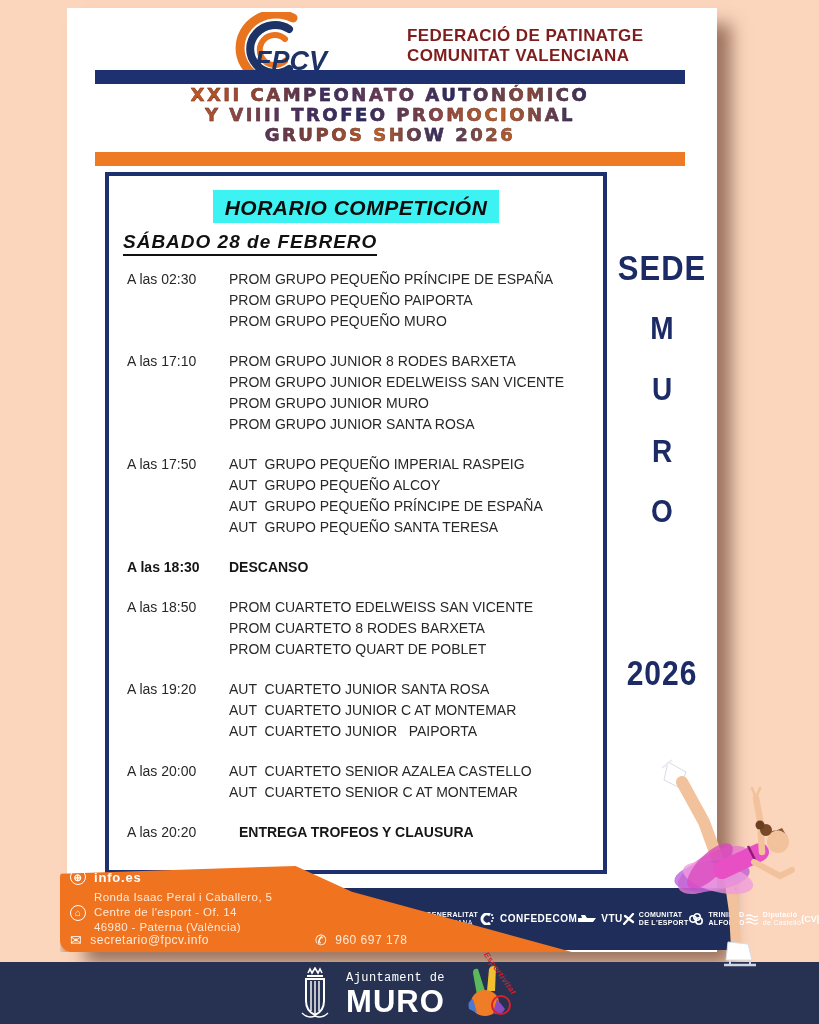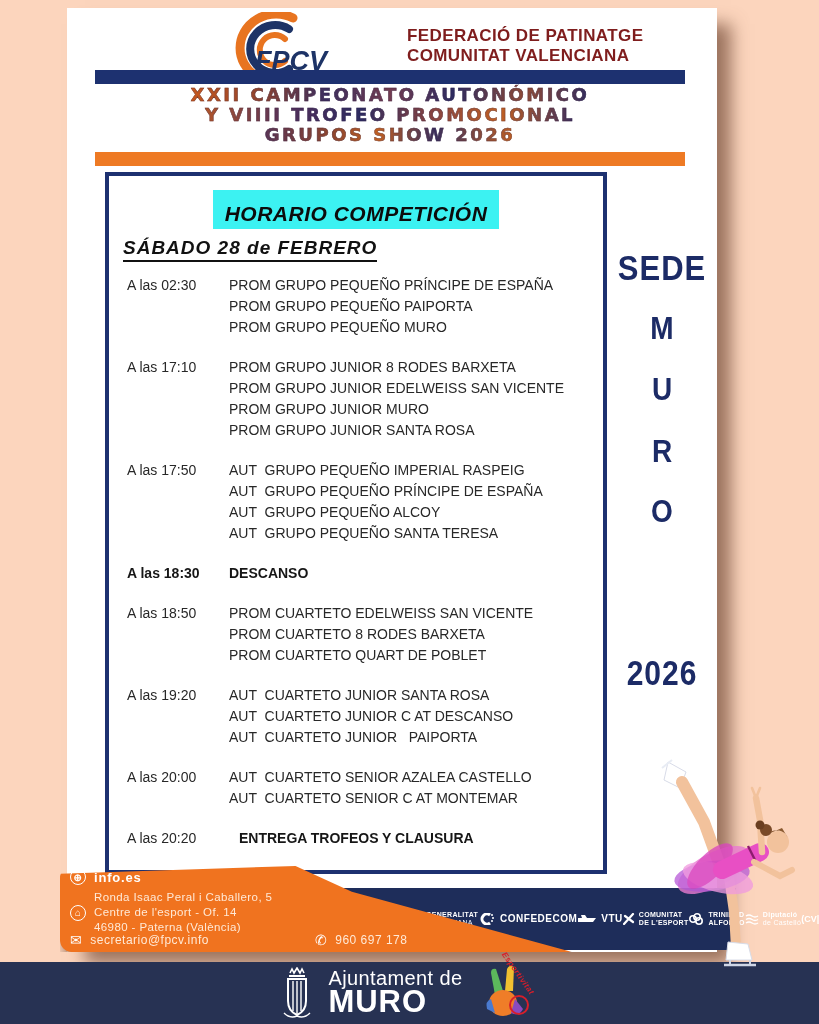--- a/index.html
+++ b/index.html
@@ -44,21 +44,21 @@
 
   
   .content-box {
     position:absolute; left:38px; top:164px; width:502px; height:702px;
     border:4px solid #1d3170; background:#fff;
   }
   .horario-wrap { margin-top:14px; text-align:center; }
   .horario {
     display:inline-block; background:#3cf2f2; color:#0c0c0c;
     font-style:italic; font-weight:bold; font-size:21px; letter-spacing:.5px;
-    padding:12px 12px 3px 12px;
+    padding:6px 12px 3px 12px;
   }
   .fecha {
     margin:8px 0 0 14px; display:inline-block;
     font-style:italic; font-weight:bold; font-size:19px; color:#111;
     letter-spacing:1px; border-bottom:2px solid #111; padding-bottom:1px;
   }
   .sched { margin-top:13px; }
   .block { display:flex; margin-bottom:19px; }
   .time {
     width:84px; margin-left:18px; flex:none;
@@ -107,21 +107,21 @@
   .c-web { left:10px; top:3px; font-size:13px; font-weight:bold; letter-spacing:.8px; color:#fff; }
   .c-addr { left:10px; top:24px; }
   .c-addr .lines { font-size:11.5px; line-height:15px; letter-spacing:.4px; }
   .c-mail { left:10px; top:66px; font-size:12px; letter-spacing:.5px; }
   .c-phone { left:255px; top:66px; font-size:12px; letter-spacing:.5px; }
 
   
   .bottom-bar { position:absolute; left:0; top:962px; width:819px; height:62px;
     background:#273253; display:flex; align-items:center; justify-content:center; gap:14px; }
   .muro-text { color:#fff; }
-  .muro-small { font-size:20px; line-height:17px; letter-spacing:.4px; }
+  .muro-small { font-size:12px; line-height:17px; letter-spacing:.4px;font-family:Liberation Mono, monospace; }
   .muro-big { font-size:31px; line-height:30px; font-weight:bold; letter-spacing:1px; }
   .esport-badge { position:relative; width:62px; height:56px; }
   .esport-label { position:absolute; right:-4px; top:4px; color:#d81f2a; font-size:8px;
     font-weight:bold; font-style:italic; transform:rotate(55deg); letter-spacing:.5px; }
 
   .skater { position:absolute; left:652px; top:758px; width:165px; height:214px; z-index:5; }
 </style>
 </head>
 <body>
 
@@ -174,22 +174,22 @@
           <div class="event">PROM GRUPO JUNIOR EDELWEISS SAN VICENTE</div>
           <div class="event">PROM GRUPO JUNIOR MURO</div>
           <div class="event">PROM GRUPO JUNIOR SANTA ROSA</div>
         </div>
       </div>
 
       <div class="block">
         <div class="time">A las 17:50</div>
         <div class="events">
           <div class="event">AUT  GRUPO PEQUEÑO IMPERIAL RASPEIG</div>
+          <div class="event">AUT  GRUPO PEQUEÑO ALCOY</div>
           <div class="event">AUT  GRUPO PEQUEÑO PRÍNCIPE DE ESPAÑA</div>
-          <div class="event">AUT  GRUPO PEQUEÑO ALCOY</div>
           <div class="event">AUT  GRUPO PEQUEÑO SANTA TERESA</div>
         </div>
       </div>
 
       <div class="block">
         <div class="time bold">A las 18:30</div>
         <div class="events">
           <div class="event bold">DESCANSO</div>
         </div>
       </div>
@@ -200,21 +200,21 @@
           <div class="event">PROM CUARTETO EDELWEISS SAN VICENTE</div>
           <div class="event">PROM CUARTETO 8 RODES BARXETA</div>
           <div class="event">PROM CUARTETO QUART DE POBLET</div>
         </div>
       </div>
 
       <div class="block">
         <div class="time">A las 19:20</div>
         <div class="events">
           <div class="event">AUT  CUARTETO JUNIOR SANTA ROSA</div>
-          <div class="event">AUT  CUARTETO JUNIOR C AT DESCANSO</div>
+          <div class="event">AUT  CUARTETO JUNIOR C AT MONTEMAR</div>
           <div class="event">AUT  CUARTETO JUNIOR   PAIPORTA</div>
         </div>
       </div>
 
       <div class="block">
         <div class="time">A las 20:00</div>
         <div class="events">
           <div class="event">AUT  CUARTETO SENIOR AZALEA CASTELLO</div>
           <div class="event">AUT  CUARTETO SENIOR C AT MONTEMAR</div>
         </div>

